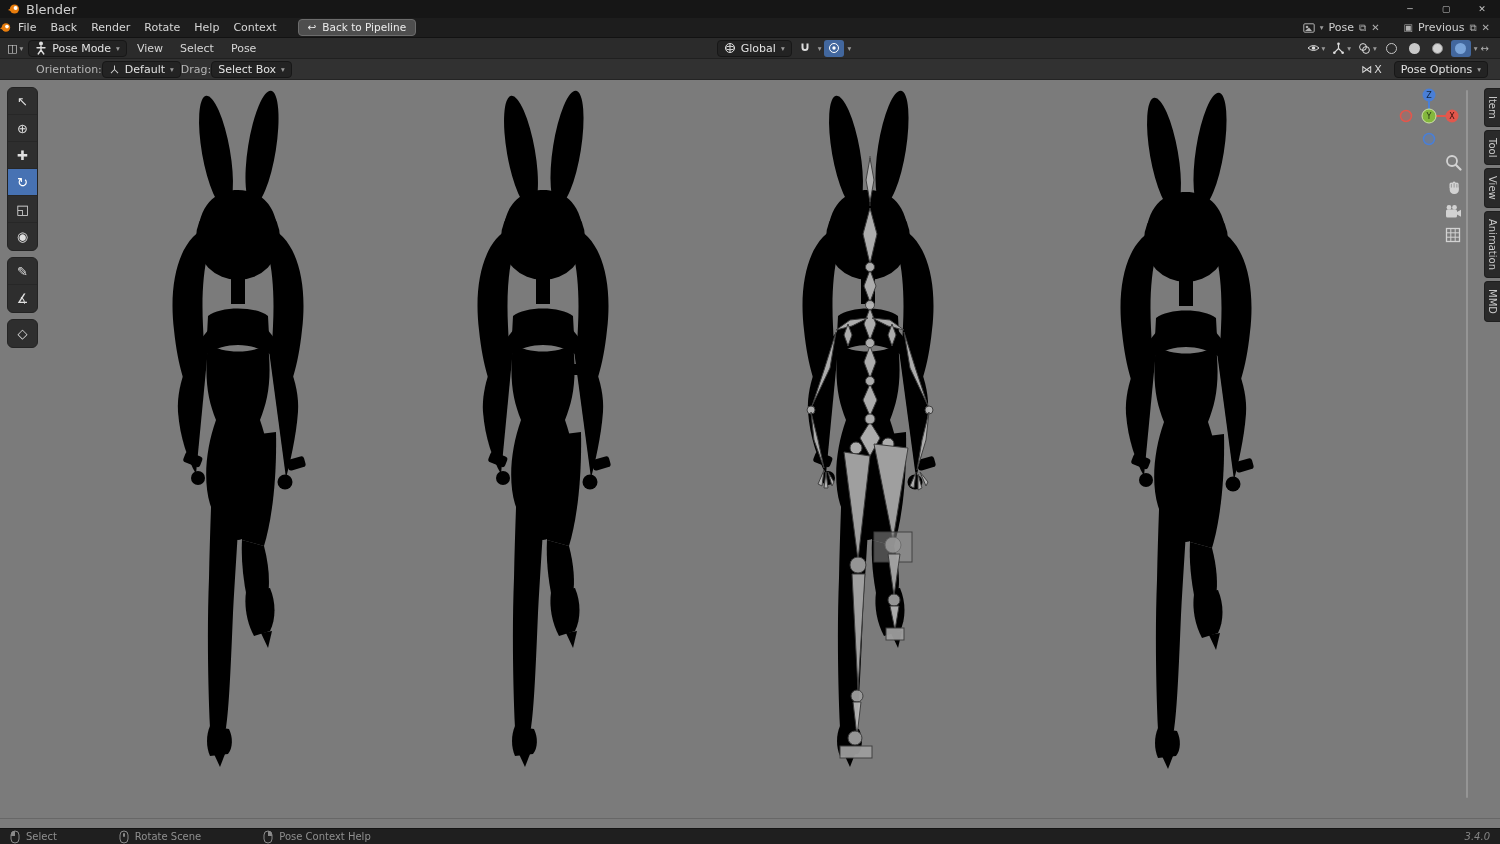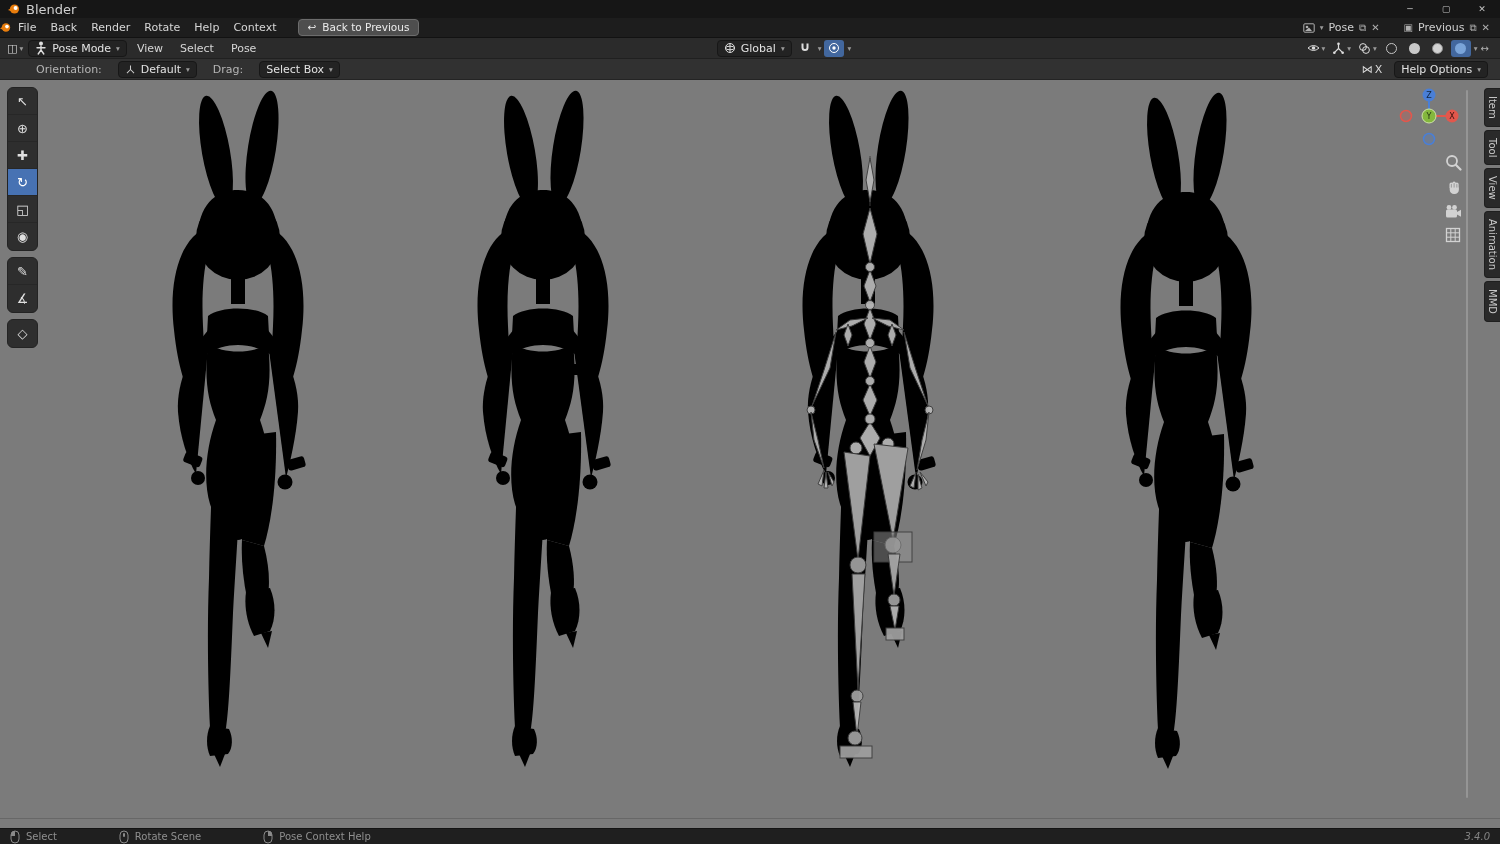--- a/index.html
+++ b/index.html
@@ -36,21 +36,21 @@
   .hspacer{flex:1;}
   .hgroup{display:flex;align-items:center;gap:3px;}
   .icon-btn{min-width:20px;height:17px;display:flex;align-items:center;justify-content:center;border-radius:3px;gap:2px;padding:0 2px;}
   .icon-btn.active{background:rgba(71,114,179,.85);}
   .sphere{width:11px;height:11px;border-radius:50%;}
   .sphere.wire{border:1.5px solid #c6c6c6;}
   .sphere.solid{background:#c9c9c9;}
   .sphere.material{background:#d2d2d2;border:1px solid #8a8a8a;}
   .sphere.rendered{background:#7aa4d9;}
   
-  .toolsettings{position:absolute;top:59px;left:0;right:0;height:21px;background:#313131;border-bottom:1px solid #242424;display:flex;align-items:center;gap:16px;padding:0 12px 0 36px;z-index:37;}
+  .toolsettings{position:absolute;top:59px;left:0;right:0;height:21px;background:#313131;border-bottom:1px solid #242424;display:flex;align-items:center;gap:0;padding:0 12px 0 36px;z-index:37;}
   .ts-label{color:#b5b5b5;}
   .ts-right{margin-left:auto;display:flex;align-items:center;gap:10px;}
   
   .viewport{position:absolute;top:80px;left:0;right:0;height:748px;background:var(--viewport-bg,#7b7b7b);overflow:hidden;}
   .floor-line{position:absolute;left:0;right:0;bottom:9px;height:1px;background:rgba(55,55,55,.30);}
   .region-scroll{position:absolute;right:32px;top:10px;bottom:30px;width:2px;background:rgba(255,255,255,.20);border-radius:2px;}
   
   .tools{position:absolute;left:7px;top:7px;display:flex;flex-direction:column;gap:6px;z-index:5;}
   .tool-group{background:#2e2e2e;border:1px solid #232323;border-radius:6px;display:flex;flex-direction:column;overflow:hidden;}
   .tool-btn{width:29px;height:27px;display:flex;align-items:center;justify-content:center;color:#e0e0e0;font-size:13px;border-bottom:1px solid #272727;}
@@ -188,21 +188,21 @@
       </svg>
   </span>
   <span class="menu-item">File</span>
   <span class="menu-item">Back</span>
   <span class="menu-item">Render</span>
   <span class="menu-item">Rotate</span>
   <span class="menu-item">Help</span>
   <span class="menu-item">Context</span>
   <span class="back-btn">
     <span>↩</span>
-    <span>Back to Previous</span>
+    <span>Back to Pipeline</span>
   </span>
   <div class="menubar-right">
     <span class="mini-icon">
       <svg width="12" height="10" viewBox="0 0 12 10">
           <rect x="0.8" y="0.8" width="10.4" height="8.4" rx="1" fill="none" stroke="#b0b0b0"></rect>
           <circle cx="4" cy="4" r="1.3" fill="#b0b0b0"></circle>
           <polygon points="2,8 6,4.6 9,8" fill="#b0b0b0"></polygon>
         </svg>
     </span>
     <span class="chev">▾</span>
@@ -315,21 +315,21 @@
   <span class="dd">
     <span>Select Box</span>
     <span class="chev">▾</span>
   </span>
   <div class="ts-right">
     <span class="icon-btn">
       <span>⋈</span>
       <span>X</span>
     </span>
     <span class="dd">
-      <span>Help Options</span>
+      <span>Pose Options</span>
       <span class="chev">▾</span>
     </span>
   </div>
 </div>
 
 <div class="viewport">
 
   <svg class="fig fig-clothed" style="left:130px;top:8px" width="220" height="680" viewBox="0 0 220 680">
     <use href="#bunny"></use>
   </svg>

